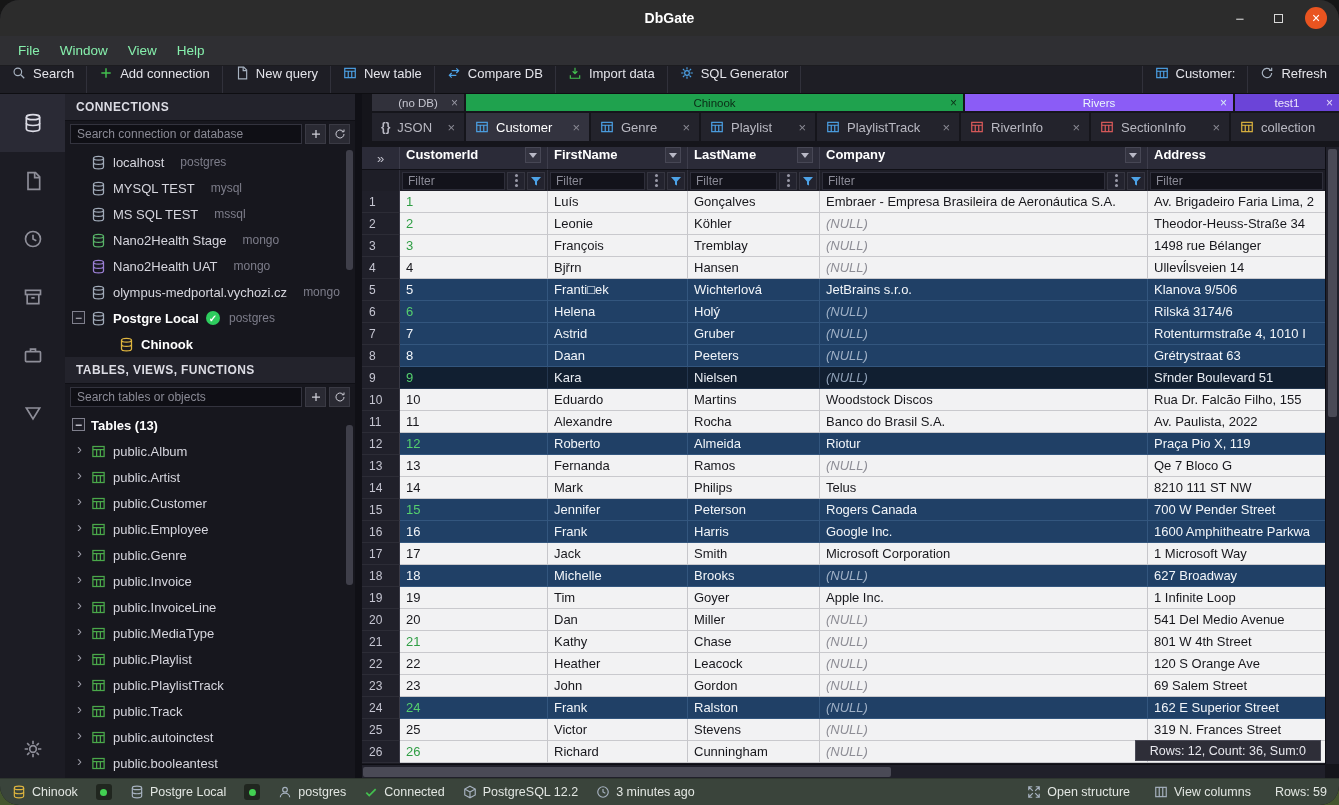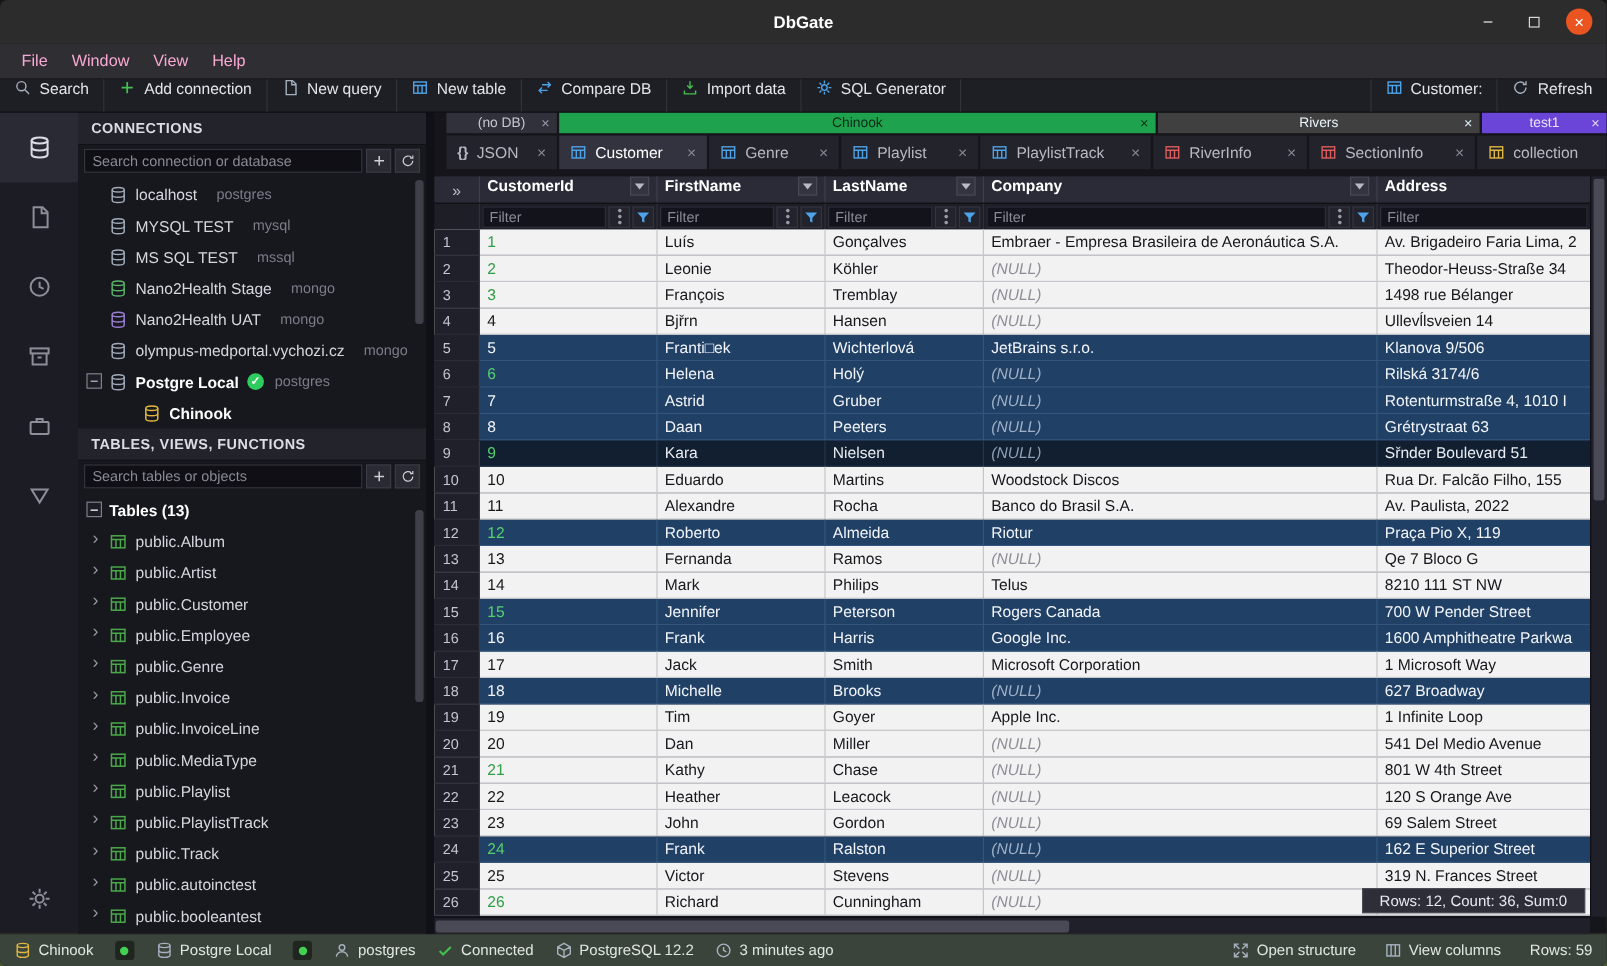--- a/index.html
+++ b/index.html
@@ -1,27 +1,27 @@
 <!DOCTYPE html>
 <html><head>
 <meta charset="utf-8">
 <style>
 *{margin:0;padding:0;box-sizing:border-box}
 html,body{width:1339px;height:805px;overflow:hidden;font-family:"Liberation Sans",sans-serif;background:linear-gradient(#161616 0 40%,#44562e 40% 100%)}
-.window{width:1339px;height:805px;border-radius:6px;overflow:hidden;display:flex;flex-direction:column;background:#15151b}
+.window{width:1339px;height:805px;border-radius:19px;overflow:hidden;display:flex;flex-direction:column;background:#15151b}
 
 .titlebar{height:36px;background:#2c2c2c;display:flex;align-items:center;position:relative;flex:none}
 .title{position:absolute;left:0;right:0;text-align:center;color:#fff;font-weight:bold;font-size:14px}
 .winbtns{margin-left:auto;display:flex;align-items:center;gap:16px;padding-right:12px;z-index:2}
 .wb{width:22px;height:22px;display:flex;align-items:center;justify-content:center;color:#d8d8d8;font-size:15px}
 .wb-max i{width:9px;height:9px;border:1.5px solid #d8d8d8;display:block}
 .wb-close{border-radius:50%;background:#e95420;color:#fff;font-size:14px}
 
 .menubar{height:30px;background:#2f2f33;display:flex;align-items:center;padding-left:8px;border-bottom:1px solid #1c1c20;flex:none}
-.menu-item{color:#f9a8d4;font-size:13.5px;padding:4px 10px}
+.menu-item{color:#86efac;font-size:13.5px;padding:4px 10px}
 
 .toolbar{height:28px;background:#1e1e25;display:flex;align-items:stretch;font-size:13px;color:#e4e4ea;border-bottom:1px solid #0e0e12;flex:none}
 .tb-item{display:flex;align-items:flex-start;gap:7px;padding:0 12px;border-right:1px solid #31313b;white-space:nowrap}
 .tb-right{margin-left:auto;display:flex}
 .tb-right .tb-item{border-left:1px solid #31313b;border-right:none}
 
 .main{flex:1;display:flex;min-height:0}
 .rail{width:65px;background:#1c1c24;display:flex;flex-direction:column;align-items:stretch;flex:none}
 .rail-btn{height:58px;display:flex;align-items:center;justify-content:center;color:#8e8e99}
 .rail-btn.active{background:#2a2a35;color:#dcdce6}
@@ -45,21 +45,21 @@
 .tree-item{height:26px;display:flex;align-items:center;gap:7px;padding-left:26px;position:relative;color:#d6d6de;font-size:13px;white-space:nowrap;overflow:hidden}
 .tw{position:absolute;left:12px;top:2px;color:#9a9aa5;font-size:15px}
 .pscroll{position:absolute;right:2px;width:7px;border-radius:3px;background:#3f3f4a}
 
 .content{flex:1;display:flex;flex-direction:column;min-width:0;background:#15151b}
 .dbtabs{height:18px;display:flex;gap:2px;padding-left:10px;flex:none}
 .dbtab{height:17px;display:flex;align-items:center;justify-content:center;font-size:11.5px;position:relative;flex:none}
 .dbtab .x{position:absolute;right:6px;font-size:12px;line-height:1}
 .t-none{background:#31313b;color:#c6c6d0}.t-none .x{color:#9a9aa5}
 .t-green{background:#1fa24e;color:#0b2b16}.t-green .x{color:#0c3318}
-.t-blue{background:#404040;color:#eaf6fb}.t-blue .x{color:#d7eef7}
+.t-blue{background:#8b5cf6;color:#eaf6fb}.t-blue .x{color:#d7eef7}
 .t-purple{background:#6b44d8;color:#ece5fb}.t-purple .x{color:#e2d9f8}
 .dbtab:nth-child(1){width:92px}.dbtab:nth-child(2){width:497px}.dbtab:nth-child(3){width:268px}.dbtab:nth-child(4){flex:1;min-width:0}
 .filetabs{height:28px;display:flex;gap:2px;padding-left:10px;margin-top:1px;flex:none}
 .ftab{display:flex;align-items:center;gap:7px;padding:0 9px;background:#23232c;color:#b9b9c2;font-size:13px;white-space:nowrap;overflow:hidden}
 .ftab.active{background:#33333f;color:#fff}
 .ftab .x{margin-left:auto;color:#8a8a94;font-size:13px}
 .ftab:nth-child(1){width:92px}.ftab:nth-child(2){width:123px}.ftab:nth-child(3){width:108px}.ftab:nth-child(4){width:114px}.ftab:nth-child(5){width:142px}.ftab:nth-child(6){width:128px}.ftab:nth-child(7){width:138px}.ftab:nth-child(8){flex:1;min-width:0}
 .braces{color:#b9b9c4;font-weight:bold;font-size:12px}
 
 .gridwrap{flex:1;margin-top:6px;display:flex;flex-direction:column;min-height:0;position:relative}.c1{width:148px;flex:none}.c2{width:140px;flex:none}.c3{width:132px;flex:none}.c4{width:328px;flex:none}.c5{flex:1;min-width:0;border-right:none!important}

